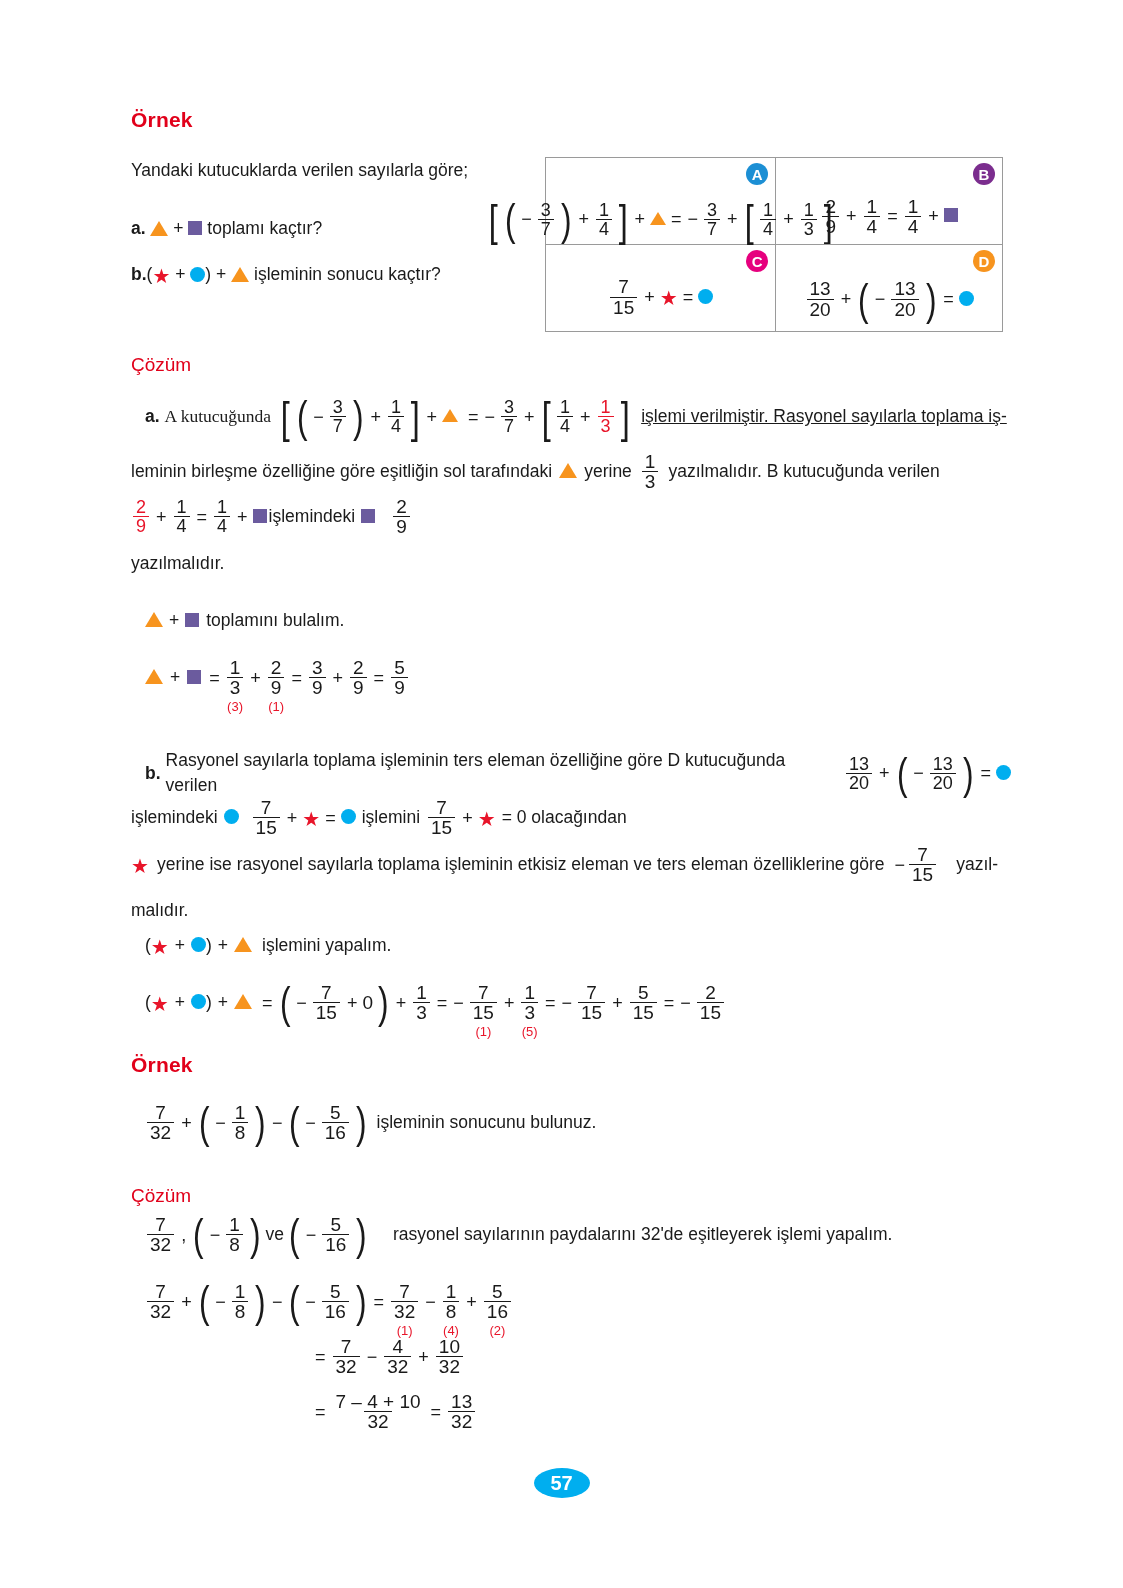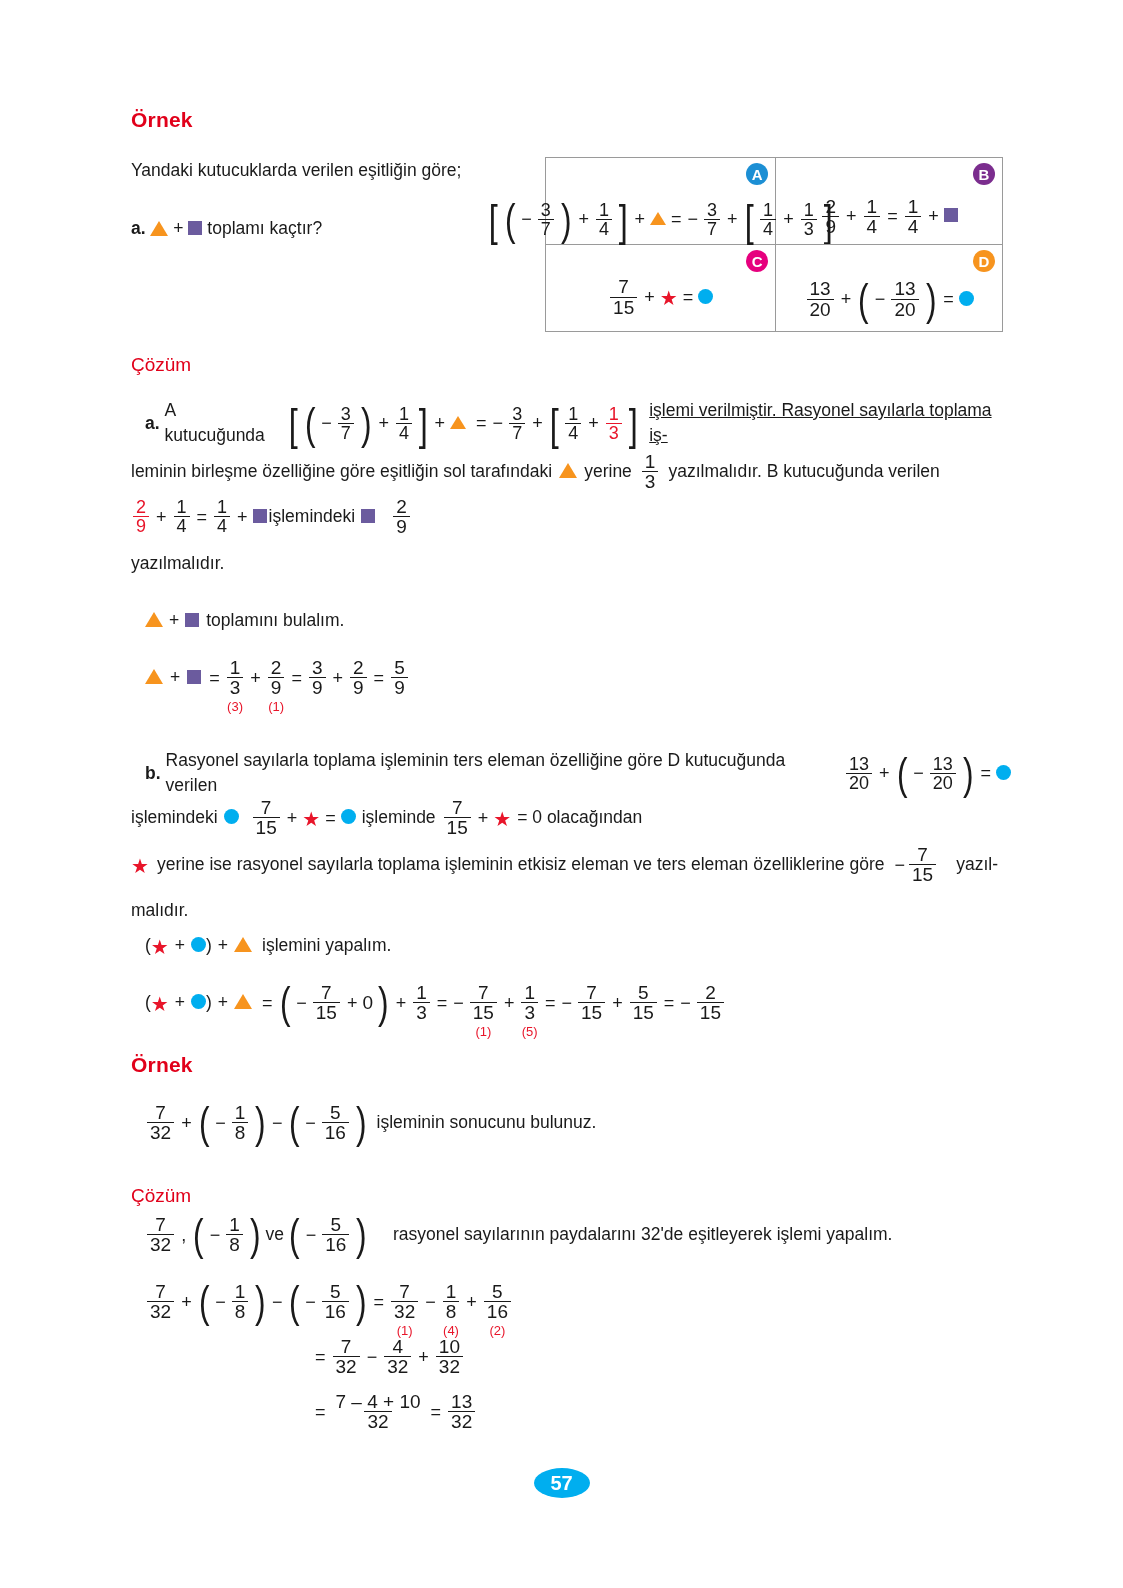--- a/index.html
+++ b/index.html
@@ -140,30 +140,38 @@
 
   .blk{position:absolute;}
 </style>
 </head>
 <body>
 
 <div class="page">
 
   <div class="blk h-ornek" style="left:0;top:108px;">Örnek</div>
 
-  <div class="blk para" style="left:0;top:158px;width:420px;">Yandaki kutucuklarda verilen eşitliğin göre;</div>
+  <div class="blk para" style="left:0;top:158px;width:420px;">Yandaki kutucuklarda verilen sayılarla göre;</div>
 
   <div class="blk para" style="left:0;top:216px;">
     <span class="bold">a.</span>
     <span class="sym tri"></span>
     <span>+</span>
     <span class="sym sq"></span>
     <span>toplamı kaçtır?</span>
   </div>
 
+  <div class="blk para" style="left:0;top:262px;">
+    <span class="bold">b.</span><span>(</span><span class="sym star">★</span>
+    <span>+</span>
+    <span class="sym cir"></span><span>)</span>
+    <span>+</span>
+    <span class="sym tri"></span>
+    <span>işleminin sonucu kaçtır?</span>
+  </div>
 
   <div class="boxes">
 
     <div class="bcell tl">
       <div class="badge" style="background:#1C8FD4;">A</div>
       <div class="bcontent">
         <span class="mrow" style="font-size:18px;">
           <span class="brk">[</span>
             <span class="par">(</span>
           <span class="op tight">−</span>
@@ -262,21 +270,21 @@
           <span class="sym cir"></span>
         </span>
       </div>
     </div>
   </div>
 
   <div class="blk h-cozum" style="left:0;top:354px;">Çözüm</div>
 
   <div class="blk para" style="left:0;top:398px;width:880px;display:flex;align-items:center;">
     <span class="bold" style="margin-left:14px;">a.</span>
-    <span style="margin-left:5px;">A kutucuğunda</span>
+    <span style="margin-left:5px;font-family:Liberation Serif, serif;">A kutucuğunda</span>
     <span class="mrow" style="margin-left:8px;font-size:18px;">
       <span class="brk">[</span>
         <span class="par">(</span>
         <span class="op tight">−</span>
       <span class="frac">
           <span class="num">3</span>
           <span class="den">7</span>
         </span>
       <span class="par">)</span>
         <span class="op">+</span>
@@ -418,21 +426,21 @@
     <span class="mrow" style="margin:0 6px;font-size:18px;">
       <span class="frac big">
           <span class="num">7</span>
           <span class="den">15</span>
         </span>
       <span class="op">+</span>
       <span class="sym star">★</span>
       <span class="op">=</span>
       <span class="sym cir"></span>
     </span>
-    <span>işleminde</span>
+    <span>işlemini</span>
     <span class="mrow" style="margin:0 6px;font-size:18px;">
       <span class="frac big">
           <span class="num">7</span>
           <span class="den">15</span>
         </span>
       <span class="op">+</span>
       <span class="sym star">★</span>
     </span>
     <span>= 0 olacağından</span>
   </div>

